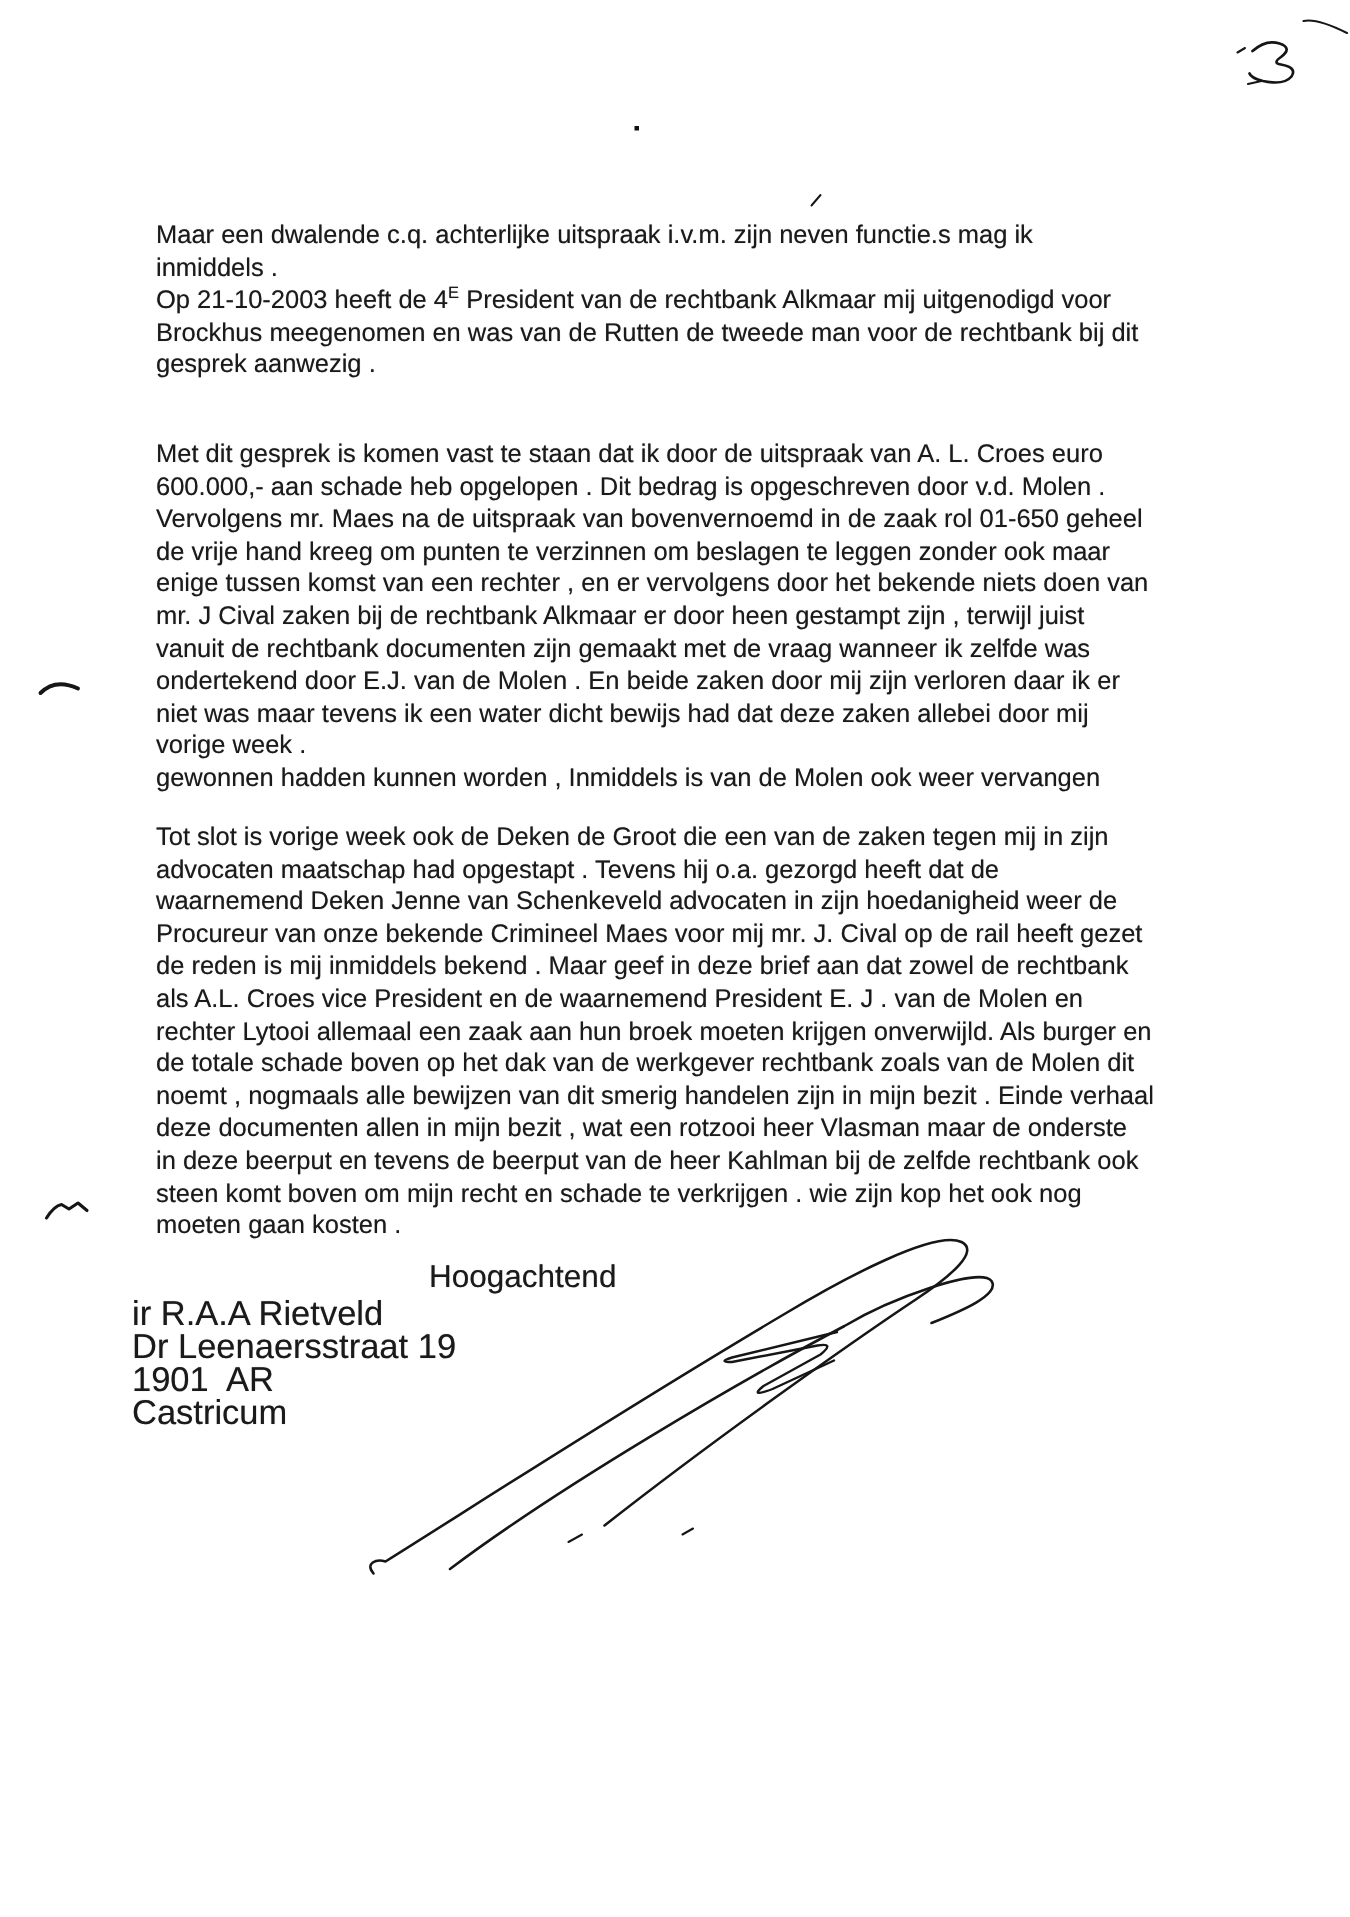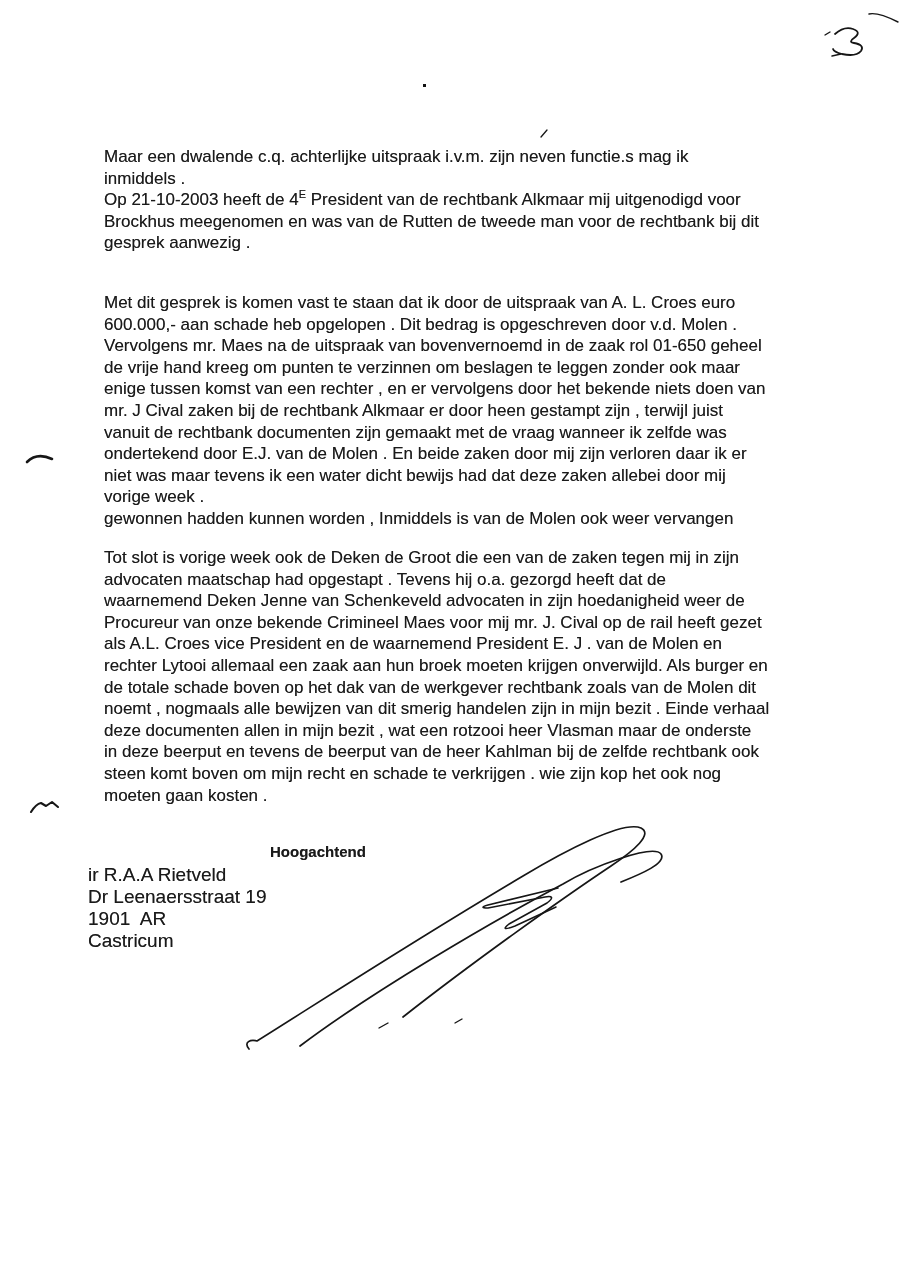--- a/index.html
+++ b/index.html
@@ -19,28 +19,27 @@
     font-size:17px;
     line-height:21.6px;
     text-shadow:0 0 0.5px rgba(20,20,20,0.55);
   }
   .ln{white-space:pre;}
   .sup{font-size:11px;vertical-align:super;line-height:0;}
   .p1{top:146px;}
   .p2{top:292px;}
   .p3{top:547px;}
   .closing{
-    position:absolute;left:270px;top:841px;
-    font-size:15px;line-height:21.6px;white-space:pre;
+    position:absolute;left:286px;top:841px;
+    font-size:21px;line-height:21.6px;white-space:pre;
     text-shadow:0 0 0.5px rgba(20,20,20,0.55);
-    font-weight:bold;
   }
   .address{
     position:absolute;left:88px;top:864px;
-    font-size:19px;line-height:22px;
+    font-size:23px;line-height:22px;
     text-shadow:0 0 0.5px rgba(20,20,20,0.55);
   }
   .ink{position:absolute;}
   .ink path{fill:none;stroke:#161616;stroke-linecap:round;stroke-linejoin:round;}
   .speck{position:absolute;left:423px;top:84px;width:3px;height:3px;background:#111;}
 </style>
 </head>
 <body>
 
 <div class="page">
@@ -84,20 +83,21 @@
 
   <svg class="ink" style="left:24px;top:448px;" width="30" height="20" viewBox="0 0 30 20">
     <path d="M 3 14 Q 13 4 28 11" stroke-width="2.6"></path>
   </svg>
 
   <div class="para p3">
     <div class="ln">Tot slot is vorige week ook de Deken de Groot die een van de zaken tegen mij in zijn</div>
     <div class="ln">advocaten maatschap had opgestapt . Tevens hij o.a. gezorgd heeft dat de</div>
     <div class="ln">waarnemend Deken Jenne van Schenkeveld advocaten in zijn hoedanigheid weer de</div>
     <div class="ln">Procureur van onze bekende Crimineel Maes voor mij mr. J. Cival op de rail heeft gezet</div>
+    <div class="ln">de reden is mij inmiddels bekend . Maar geef in deze brief aan dat zowel de rechtbank</div>
     <div class="ln">als A.L. Croes vice President en de waarnemend President E. J . van de Molen en</div>
     <div class="ln">rechter Lytooi allemaal een zaak aan hun broek moeten krijgen onverwijld. Als burger en</div>
     <div class="ln">de totale schade boven op het dak van de werkgever rechtbank zoals van de Molen dit</div>
     <div class="ln">noemt , nogmaals alle bewijzen van dit smerig handelen zijn in mijn bezit . Einde verhaal</div>
     <div class="ln">deze documenten allen in mijn bezit , wat een rotzooi heer Vlasman maar de onderste</div>
     <div class="ln">in deze beerput en tevens de beerput van de heer Kahlman bij de zelfde rechtbank ook</div>
     <div class="ln">steen komt boven om mijn recht en schade te verkrijgen . wie zijn kop het ook nog</div>
     <div class="ln">moeten gaan kosten .</div>
   </div>
 

